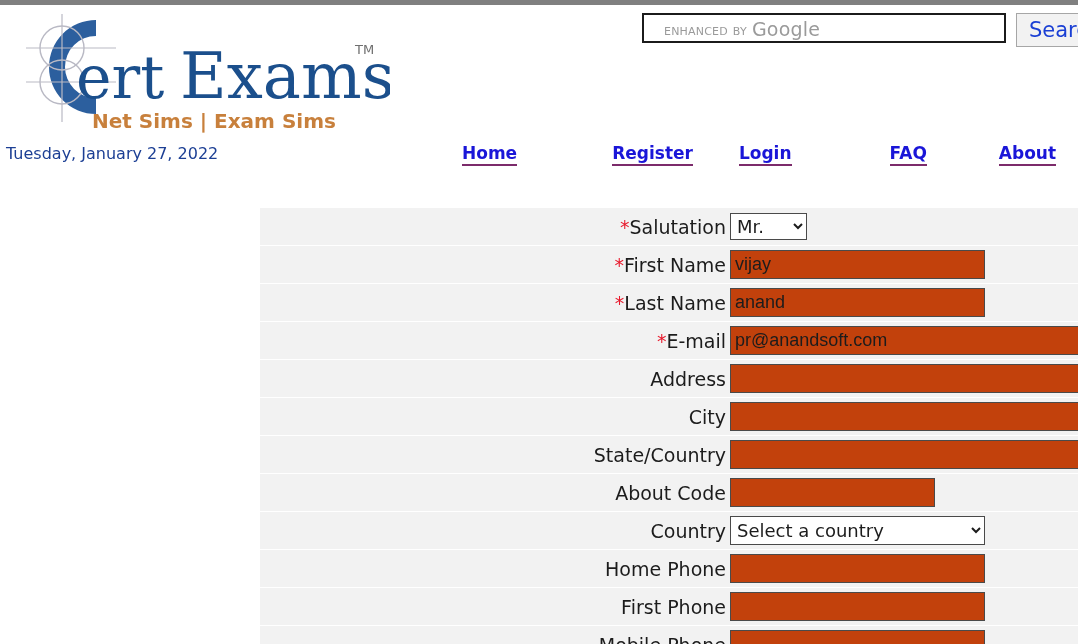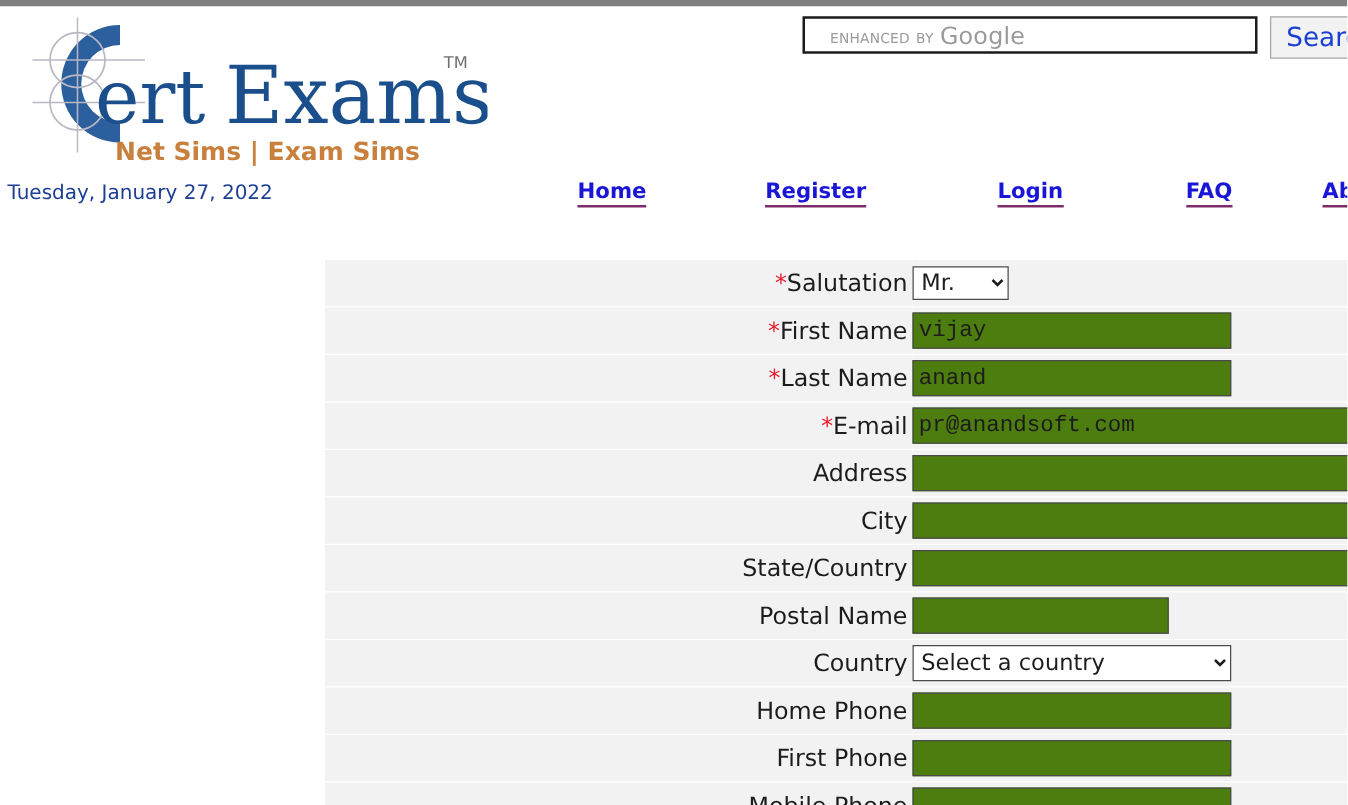--- a/index.html
+++ b/index.html
@@ -108,21 +108,21 @@
     font-size: 17px;
     font-weight: bold;
     color: #1a16d8;
     text-decoration: none;
     border-bottom: 2px solid #7c2b6b;
     padding-bottom: 1px;
     white-space: nowrap;
   }
   .nav-gap-1 { margin-left: 22px; }
   .nav-gap-2 { margin-left: 95px; }
-  .nav-gap-3 { margin-left: 105px; }
+  .nav-gap-3 { margin-left: 46px; }
   .nav-gap-4 { margin-left: 98px; }
   .nav-gap-5 { margin-left: 72px; }
 
   
   .form-table {
     position: absolute;
     top: 207px;
     left: 260px;
     width: 870px;
     border-collapse: separate;
@@ -149,23 +149,23 @@
   }
   .req {
     color: #e8192c;
     font-size: 19px;
   }
 
   input.txt {
     box-sizing: border-box;
     height: 29px;
     border: 1px solid #4a4a4a;
-    background: #4d7c0f;
+    background: #c2410c;
     font-size: 18px;
-    font-family: Liberation Mono, monospace;
+    font-family: Liberation Sans, sans-serif;
     color: #1c1c1c;
     padding: 0 4px;
     outline: none;
   }
   input.w-short { width: 255px; }
   input.w-mid   { width: 205px; }
   input.w-long  { width: 400px; }
 
   select.sel {
     box-sizing: border-box;
@@ -250,21 +250,21 @@
         </tr>
         <tr class="form-row">
           <td class="cell-label"><span>City</span></td>
           <td class="cell-field"><input type="text" class="txt w-long" style=""></td>
         </tr>
         <tr class="form-row">
           <td class="cell-label"><span>State/Country</span></td>
           <td class="cell-field"><input type="text" class="txt w-long" style=""></td>
         </tr>
         <tr class="form-row">
-          <td class="cell-label"><span>Postal Name</span></td>
+          <td class="cell-label"><span>About Code</span></td>
           <td class="cell-field"><input type="text" class="txt w-mid" style=""></td>
         </tr>
         <tr class="form-row">
           <td class="cell-label"><span>Country</span></td>
           <td class="cell-field"><select class="sel sel-country"><option>Select a country</option><option>India</option><option>United States</option><option>United Kingdom</option></select></td>
         </tr>
         <tr class="form-row">
           <td class="cell-label"><span>Home Phone</span></td>
           <td class="cell-field"><input type="text" class="txt w-short" style=""></td>
         </tr>

